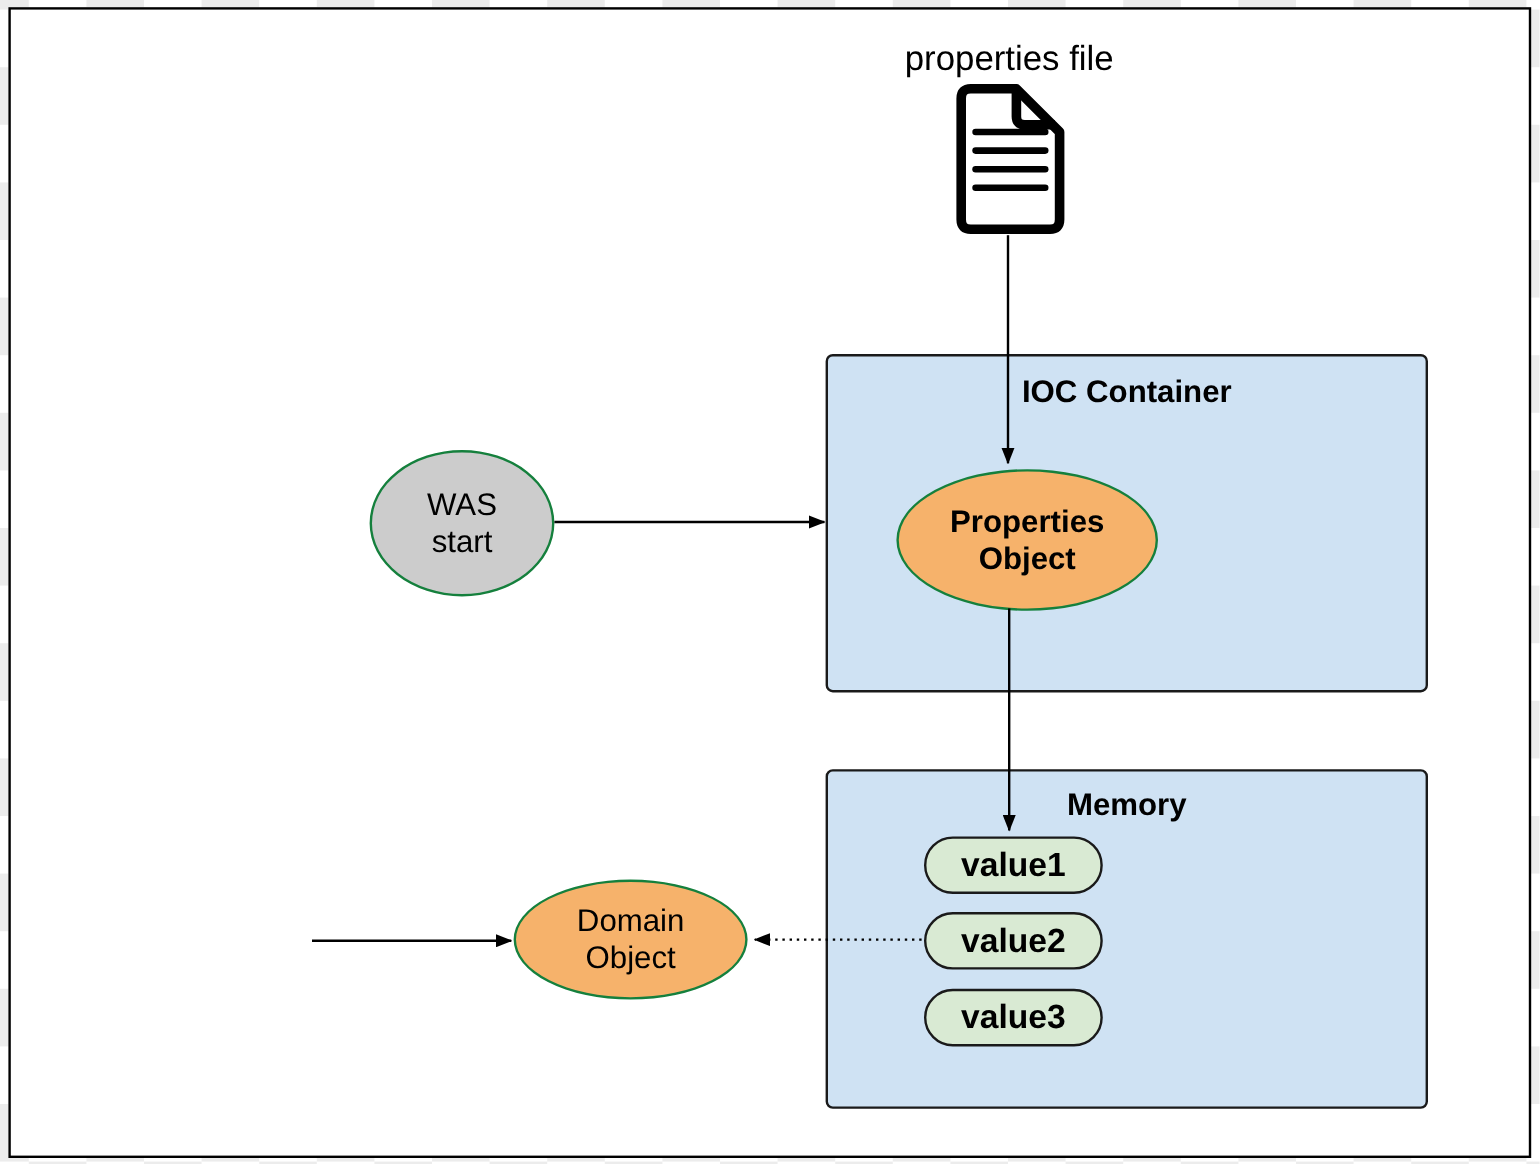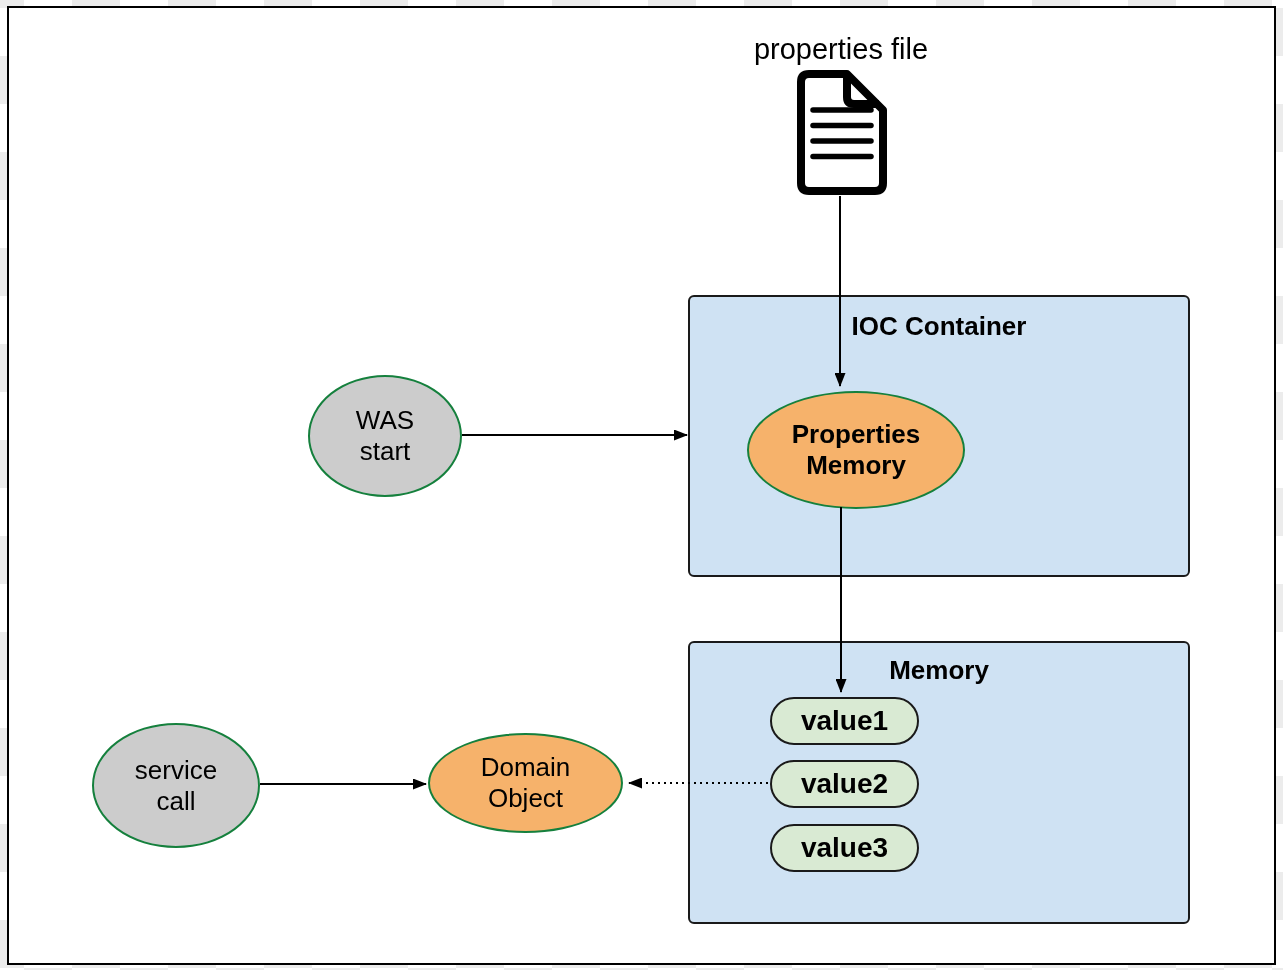--- a/index.html
+++ b/index.html
@@ -105,35 +105,33 @@
 
 <div class="canvas-frame"></div>
 
 <div class="stage">
 
   <div class="free-label props-file-label">properties file</div>
 
   <div class="rbox ioc-box">
     <div class="box-title">IOC Container</div>
     <div class="ellipse orange props-ellipse">Properties
-Memory</div>
+Object</div>
   </div>
 
   <div class="rbox memory-box">
     <div class="box-title">Memory</div>
     <div class="pill pill-1">value1</div>
     <div class="pill pill-2">value2</div>
     <div class="pill pill-3">value3</div>
   </div>
 
   <div class="ellipse gray was-ellipse">WAS
 start</div>
 
-  <div class="ellipse gray service-ellipse">service
-call</div>
 
   <div class="ellipse orange domain-ellipse">Domain
 Object</div>
 
   <svg class="connector-layer" viewBox="0 0 1283 970" xmlns="http://www.w3.org/2000/svg">
     <defs>
       <marker id="arrow" viewBox="0 0 7 5.5" refX="6.5" refY="2.75" markerWidth="7" markerHeight="5.5" orient="auto" markerUnits="strokeWidth">
         <path d="M0,0 L7,2.75 L0,5.5 Z" fill="#000"></path>
       </marker>
     </defs>

